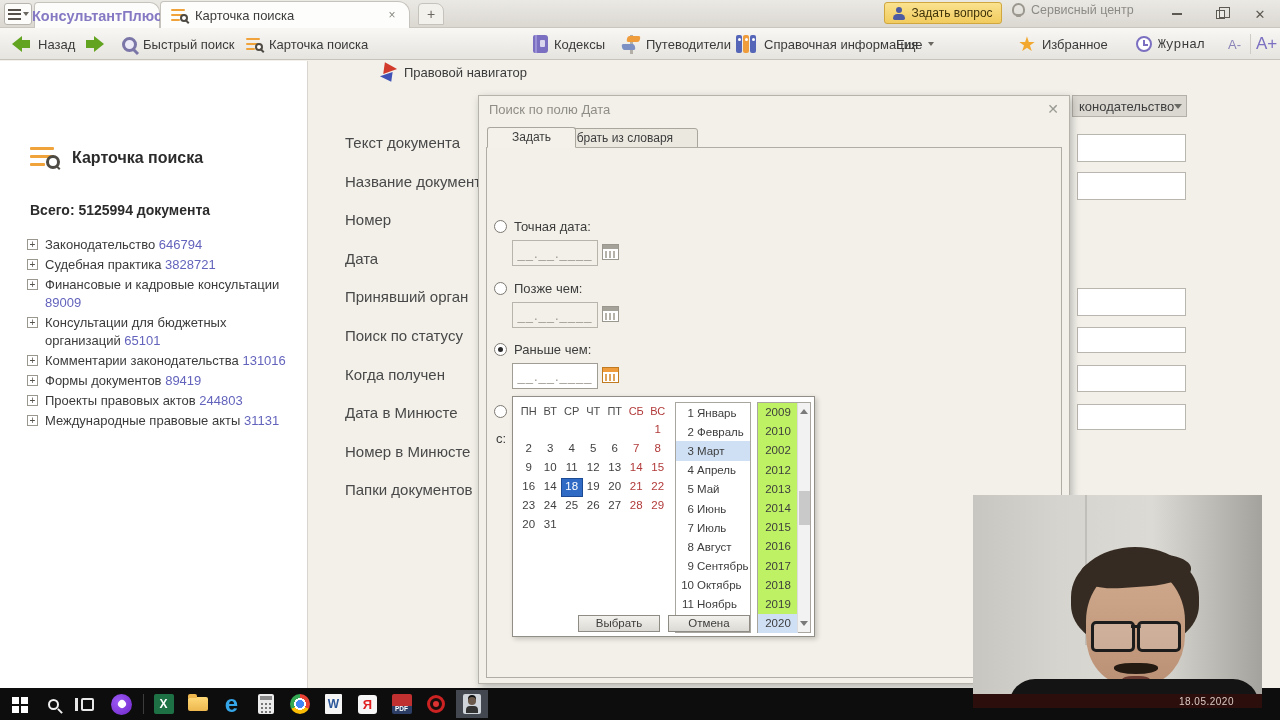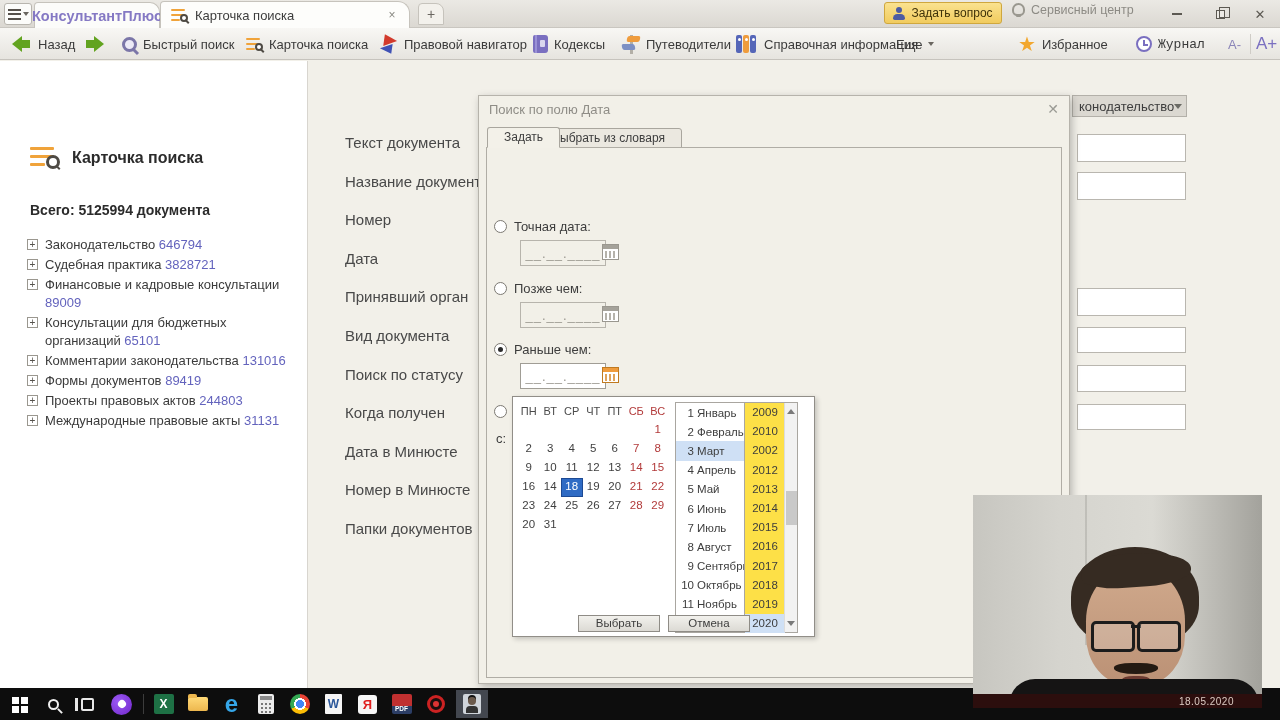--- a/index.html
+++ b/index.html
@@ -100,30 +100,30 @@
   .right-drop { position:absolute; left:1072px; top:95px; width:115px; height:22px; background:#dbd8d1; border:1px solid #b3b0a9;
     display:flex; align-items:center; justify-content:space-between; padding:0 6px; font-size:13px; color:#3d3d3d; z-index:4; }
   .chev { width:0; height:0; border-left:4px solid transparent; border-right:4px solid transparent; border-top:5px solid #6a6a64; }
   .rbox { position:absolute; left:1077px; width:109px; background:#fff; border:1px solid #b9b6af; z-index:4; }
 
   
   .dialog { position:absolute; left:478px; top:95px; width:592px; height:589px; background:#f2f0e8;
     border:1px solid #b6b3ab; box-shadow:2px 3px 8px rgba(0,0,0,0.25); z-index:40; font-size:13px; }
   .dlg-title { position:absolute; left:10px; top:6px; font-size:13px; color:#8f8d87; }
   .dlg-close { position:absolute; right:10px; top:5px; font-size:14px; color:#9a9a94; }
-  .dlg-tab { position:absolute; top:31px; height:20px; padding:0 16px; font-size:12px; color:#3d3d3d;
+  .dlg-tab { position:absolute; top:31px; height:20px; padding:0 24px; font-size:12px; color:#3d3d3d;
     border:1px solid #a9a69e; border-radius:3px 3px 0 0; background:#ebe8e0; line-height:19px; }
   .dlg-tab.active { left:8px; background:#f3f1e9; border-bottom:1px solid #f3f1e9; z-index:2; height:21px; }
   .dlg-tab.t2 { left:56px; top:32px; }
   .dlg-panel { position:absolute; left:7px; top:51px; right:7px; bottom:5px; border:1px solid #b0ada5; background:#f2f0e8; }
   .radio-row { position:absolute; left:7px; display:flex; align-items:center; gap:7px; font-size:13px; color:#3d3d3d; }
   .radio { width:13px; height:13px; border:1px solid #7c7972; border-radius:50%; background:#fff; position:relative; }
   .radio.on::after { content:''; position:absolute; left:3px; top:3px; width:5px; height:5px; border-radius:50%; background:#2b2b2b; }
   .date-input { position:absolute; left:25px; width:86px; height:26px; border:1px solid #b7b4ac; background:transparent;
-    display:flex; align-items:center; justify-content:center; font-size:13px; color:#9a978f; letter-spacing:1px;margin-left:8px; }
+    display:flex; align-items:center; justify-content:center; font-size:13px; color:#9a978f; letter-spacing:1px; }
   .date-input.active { background:#fff; border-color:#a09d95; }
   .calbtn { position:absolute; left:115px; width:17px; height:16px; border:1px solid #9a978f; background:#fff; }
   .calbtn::before { content:''; position:absolute; left:0; top:0; width:100%; height:4px; background:#a5a29a; }
   .calbtn::after { content:''; position:absolute; left:2px; top:6px; width:11px; height:7px;
     background:repeating-linear-gradient(90deg,#b5b2aa 0 2px,transparent 2px 4px); }
   .calbtn.orange { border-color:#c07a20; }
   .calbtn.orange::before { background:#ef9c3d; }
   .calbtn.orange::after { background:repeating-linear-gradient(90deg,#e0a35a 0 2px,transparent 2px 4px); }
   .range-from { position:absolute; left:9px; top:283px; font-size:13px; color:#3d3d3d; }
 
@@ -134,21 +134,21 @@
   .wdrow { display:flex; }
   .wd { width:21.5px; text-align:center; font-size:11px; color:#4a4a4a; padding:3px 0 4px; }
   .crow { display:flex; }
   .day { width:21.5px; height:19px; text-align:center; font-size:11.5px; line-height:17px; color:#3f3f3f; }
   .red { color:#b23a3a; }
   .day.sel { background:#2f6bc4; color:#fff; border:1px solid #1d4a94; line-height:15px; }
   .mlist { position:absolute; left:162px; top:5px; width:76px; height:231px; border:1px solid #a9a6a0; background:#fff; overflow:hidden; }
   .mitem { height:19.2px; font-size:11.5px; color:#3d3d3d; display:flex; align-items:center; padding-left:2px; }
   .mitem .mnum { width:16px; text-align:right; margin-right:3px; }
   .mitem.sel { background:#cfe0f5; }
-  .ylist { position:absolute; left:231px; top:5px; width:54px; height:231px; border:1px solid #a9a6a0; background:#fde047; }
+  .ylist { position:absolute; left:244px; top:5px; width:54px; height:231px; border:1px solid #a9a6a0; background:#bef264; }
   .yitems { position:absolute; left:0; top:0; width:40px; }
   .yitem { height:19.2px; font-size:11.5px; color:#3d3d3d; text-align:center; line-height:19px; }
   .yitem.sel { background:#cfe0f5; }
   .ysb { position:absolute; right:0; top:0; width:13px; height:100%; background:#f2f2f2; border-left:1px solid #dcdcdc; }
   .ysb .up,.ysb .dn { position:absolute; left:2px; width:0; height:0; border-left:4px solid transparent; border-right:4px solid transparent; }
   .ysb .up { top:6px; border-bottom:5px solid #7a7a7a; }
   .ysb .dn { bottom:6px; border-top:5px solid #7a7a7a; }
   .ysb .thumb { position:absolute; left:1px; top:88px; width:11px; height:34px; background:#c9c9c9; }
   .popbtn { position:absolute; top:218px; width:82px; height:17px; background:linear-gradient(#f2f1ed,#dcdad4);
     border:1px solid #8f8c86; font-size:11.5px; color:#3d3d3d; text-align:center; line-height:15px; }
@@ -273,21 +273,21 @@
     </div>
     <div class="titem" style="left:246px;">
       <span class="scicon">
           <i></i>
           <i></i>
           <i></i>
           <span class="lens"></span>
         </span>
       <span>Карточка поиска</span>
     </div>
-    <div class="titem" style="left:378px;">
+    <div class="titem" style="left:378px;margin-top:28px;">
       <span class="navflag"></span>
       <span>Правовой навигатор</span>
     </div>
     <div class="titem" style="left:533px;">
       <span class="book-ic"></span>
       <span>Кодексы</span>
     </div>
     <div class="titem" style="left:622px;">
       <span class="signpost">
           <i class="o"></i>
@@ -376,21 +376,20 @@
       <div class="form-label">Текст документа</div>
 
       <div class="form-label">Название документа</div>
 
       <div class="form-label">Номер</div>
 
       <div class="form-label">Дата</div>
 
       <div class="form-label">Принявший орган</div>
 
-      <div class="form-label">Вид документа</div>
 
 
       <div class="form-label">Поиск по статусу</div>
 
       <div class="form-label">Когда получен</div>
 
       <div class="form-label">Дата в Минюсте</div>
 
       <div class="form-label">Номер в Минюсте</div>
 

